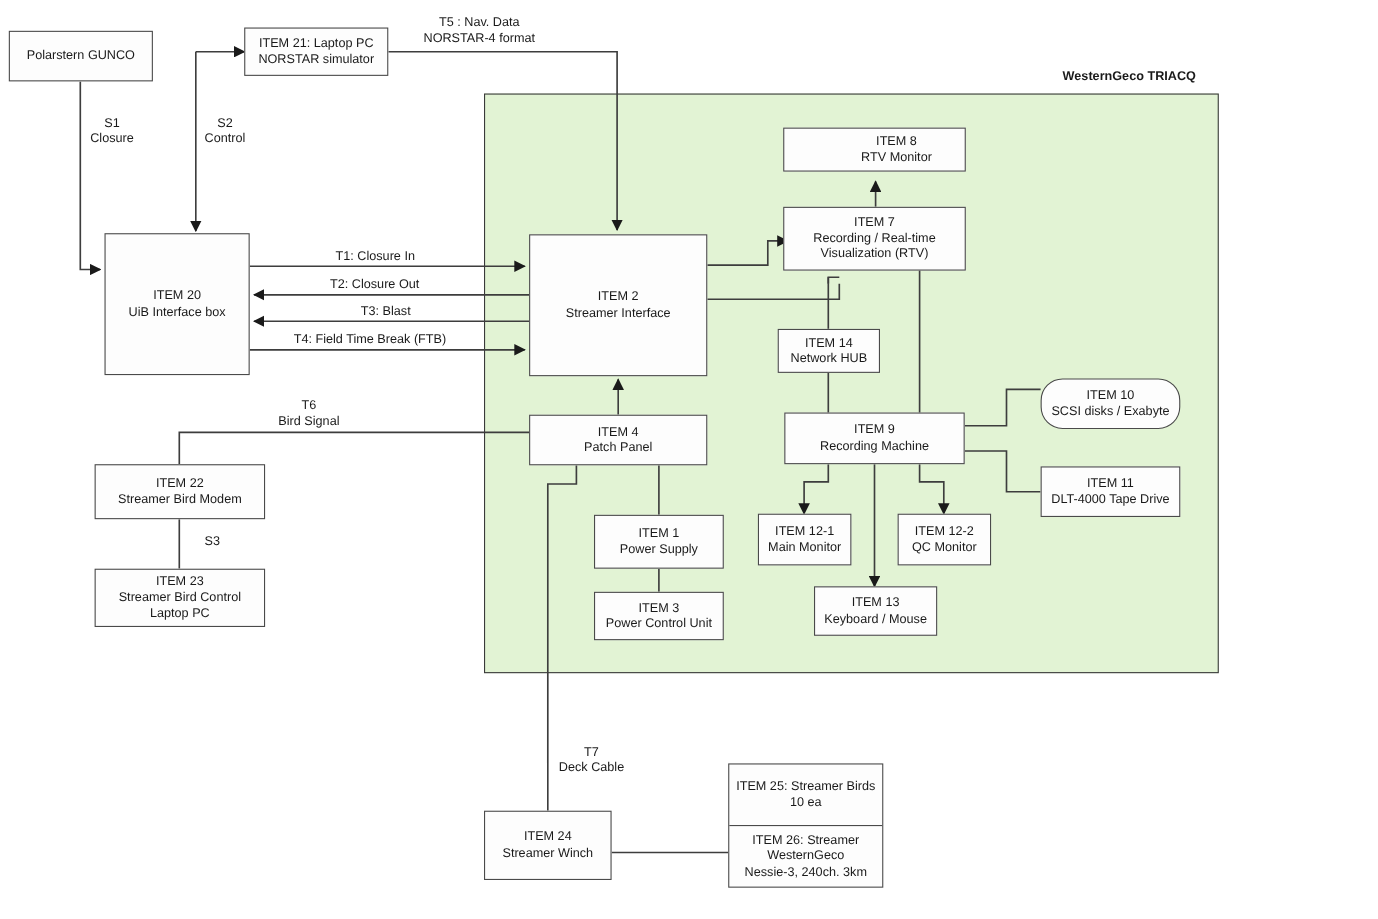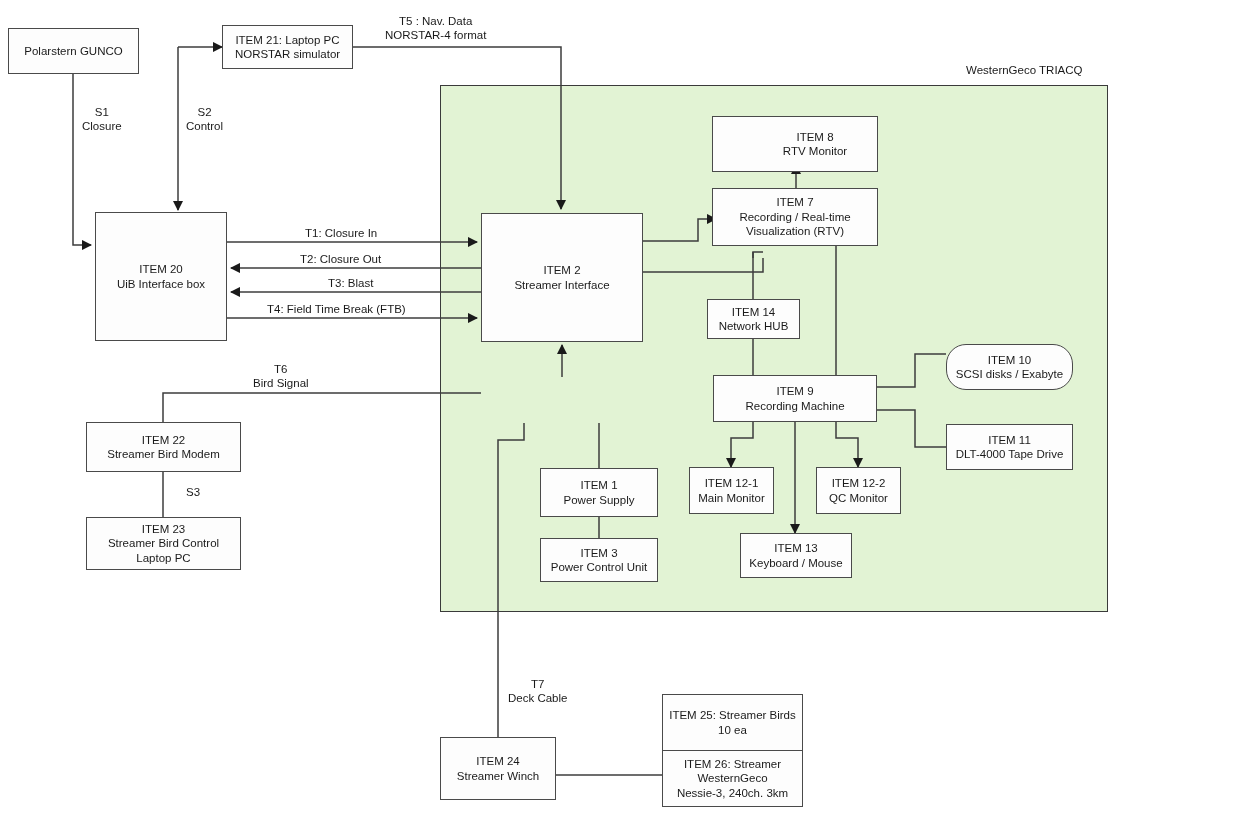--- a/index.html
+++ b/index.html
@@ -31,20 +31,21 @@
     position: absolute;
     background: #e2f3d4;
     border: 1.5px solid #3a3a3a;
     box-sizing: border-box;
   }
   .group-label {
     position: absolute;
     font-size: 11.5px;
     white-space: nowrap;
     color: #1a1a1a;
+    font-weight: bold;
   }
   .node {
     position: absolute;
     background: #fdfdfd;
     border: 1.3px solid #4a4a4a;
     box-sizing: border-box;
     display: flex;
     flex-direction: column;
     align-items: center;
     justify-content: center;
@@ -178,21 +179,21 @@
   <div class="node" style="left:95px; top:212px; width:132px; height:129px;">
     <span class="ln">ITEM 20</span>
     <span class="ln">UiB Interface box</span>
   </div>
 
   <div class="node" style="left:481px; top:213px; width:162px; height:129px;">
     <span class="ln">ITEM 2</span>
     <span class="ln">Streamer Interface</span>
   </div>
 
-  <div class="node" style="left:712px; top:116px; width:166px; height:56px;padding-left:40px;">
+  <div class="node" style="left:712px; top:116px; width:166px; height:40px;padding-left:40px;">
     <span class="ln">ITEM 8</span>
     <span class="ln">RTV Monitor</span>
   </div>
 
   <div class="node" style="left:712px; top:188px; width:166px; height:58px;">
     <span class="ln">ITEM 7</span>
     <span class="ln">Recording / Real-time</span>
     <span class="ln">Visualization (RTV)</span>
   </div>
 
@@ -209,20 +210,24 @@
   <div class="node" style="left:946px; top:344px; width:127px; height:46px;border-radius:20px;">
     <span class="ln">ITEM 10</span>
     <span class="ln">SCSI disks / Exabyte</span>
   </div>
 
   <div class="node" style="left:946px; top:424px; width:127px; height:46px;">
     <span class="ln">ITEM 11</span>
     <span class="ln">DLT-4000 Tape Drive</span>
   </div>
 
+  <div class="node" style="left:481px; top:377px; width:162px; height:46px;">
+    <span class="ln">ITEM 4</span>
+    <span class="ln">Patch Panel</span>
+  </div>
 
   <div class="node" style="left:540px; top:468px; width:118px; height:49px;">
     <span class="ln">ITEM 1</span>
     <span class="ln">Power Supply</span>
   </div>
 
   <div class="node" style="left:540px; top:538px; width:118px; height:44px;">
     <span class="ln">ITEM 3</span>
     <span class="ln">Power Control Unit</span>
   </div>

